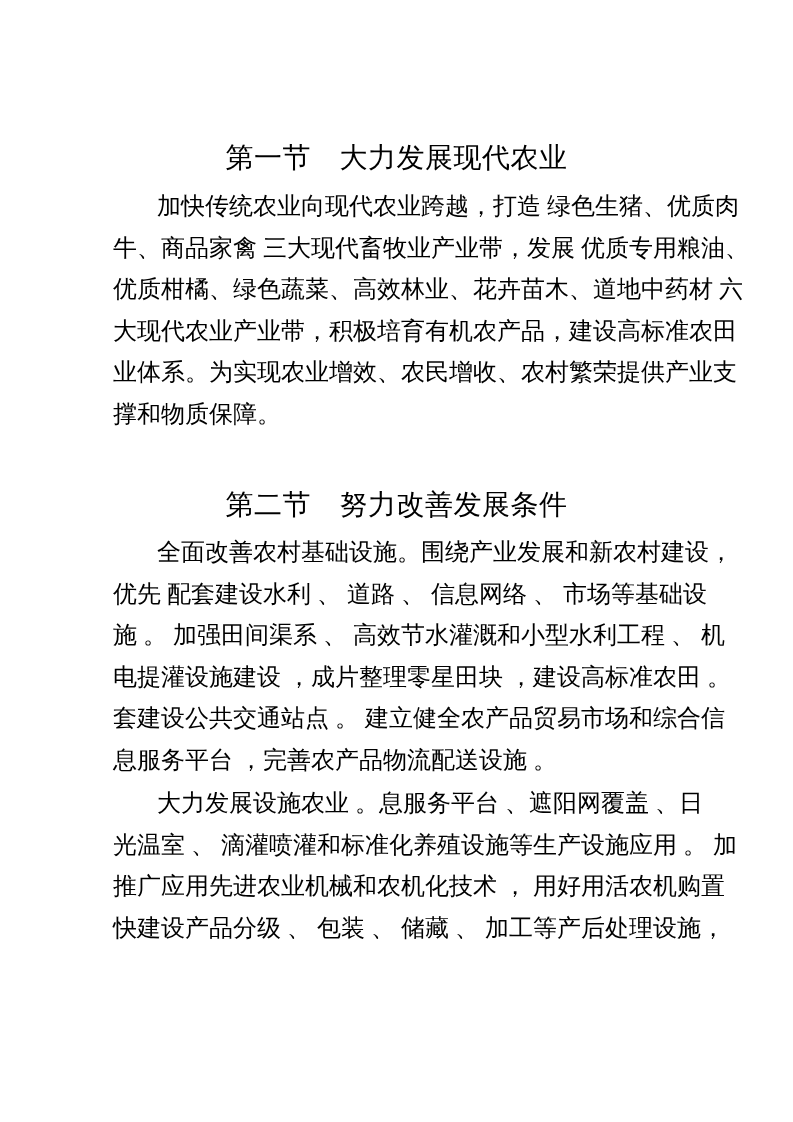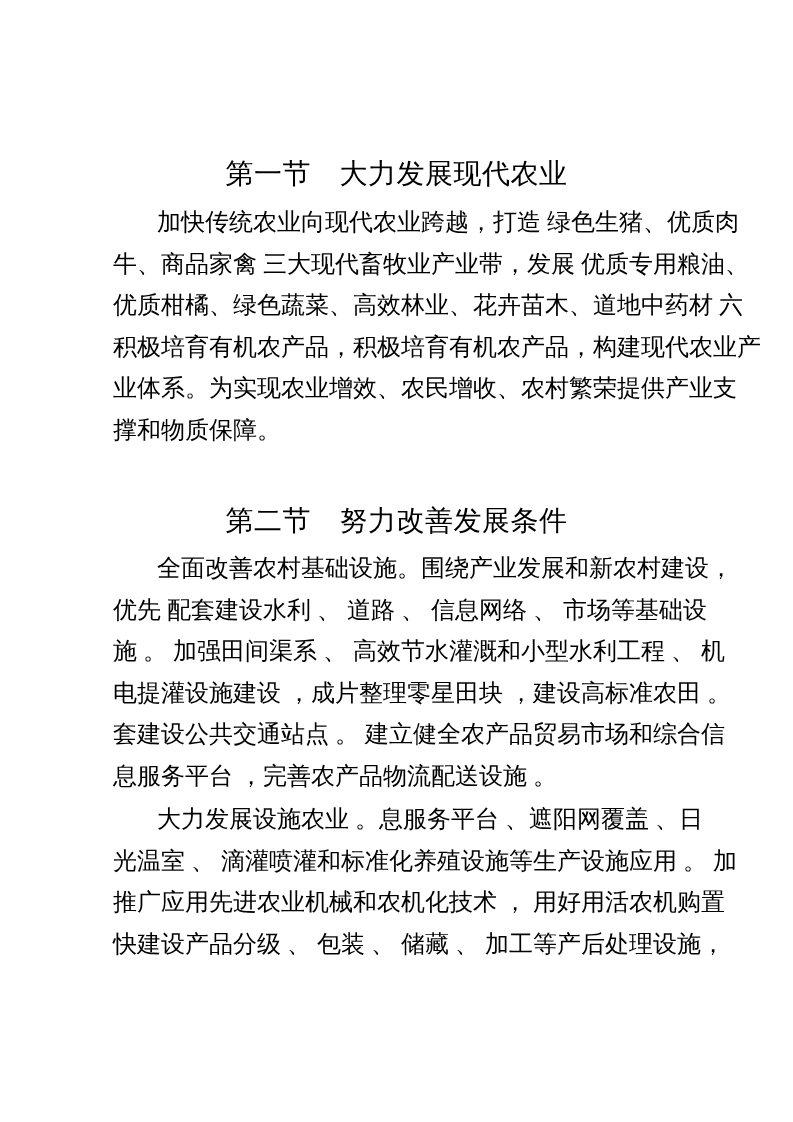--- a/index.html
+++ b/index.html
@@ -12,21 +12,21 @@
     width: 793px;
     height: 1122px;
     background: #ffffff;
     overflow: hidden;
     font-family: "Liberation Serif", "DejaVu Serif", serif;
     color: #000000;
   }
   .content {
     position: absolute;
     left: 113px;
-    top: 16px;
+    top: 0;
     width: 567px;
   }
   .section-heading {
     margin: 0;
     font-size: 28px;
     font-weight: normal;
     line-height: 41.5px;
     text-align: center;
     white-space: nowrap;
     letter-spacing: 0.5px;
@@ -59,21 +59,21 @@
 
 <div class="page">
   <div class="content">
 
     <h2 class="section-heading" id="heading-1">第一节　大力发展现代农业</h2>
 
     <div class="paragraph" id="paragraph-1">
       <div class="line first">加快传统农业向现代农业跨越，打造 绿色生猪、优质肉</div>
       <div class="line">牛、商品家禽 三大现代畜牧业产业带，发展 优质专用粮油、</div>
       <div class="line">优质柑橘、绿色蔬菜、高效林业、花卉苗木、道地中药材 六</div>
-      <div class="line">积极培育有机农产品，积极培育有机农产品，构建现代农业产</div>
+      <div class="line">大现代农业产业带，积极培育有机农产品，建设高标准农田</div>
       <div class="line">业体系。为实现农业增效、农民增收、农村繁荣提供产业支</div>
       <div class="line last">撑和物质保障。</div>
     </div>
 
     <h2 class="section-heading" id="heading-2">第二节　努力改善发展条件</h2>
 
     <div class="paragraph" id="paragraph-2">
       <div class="line first">全面改善农村基础设施。围绕产业发展和新农村建设，</div>
       <div class="line">优先 配套建设水利 、 道路 、 信息网络 、 市场等基础设</div>
       <div class="line">施 。 加强田间渠系 、 高效节水灌溉和小型水利工程 、 机</div>

